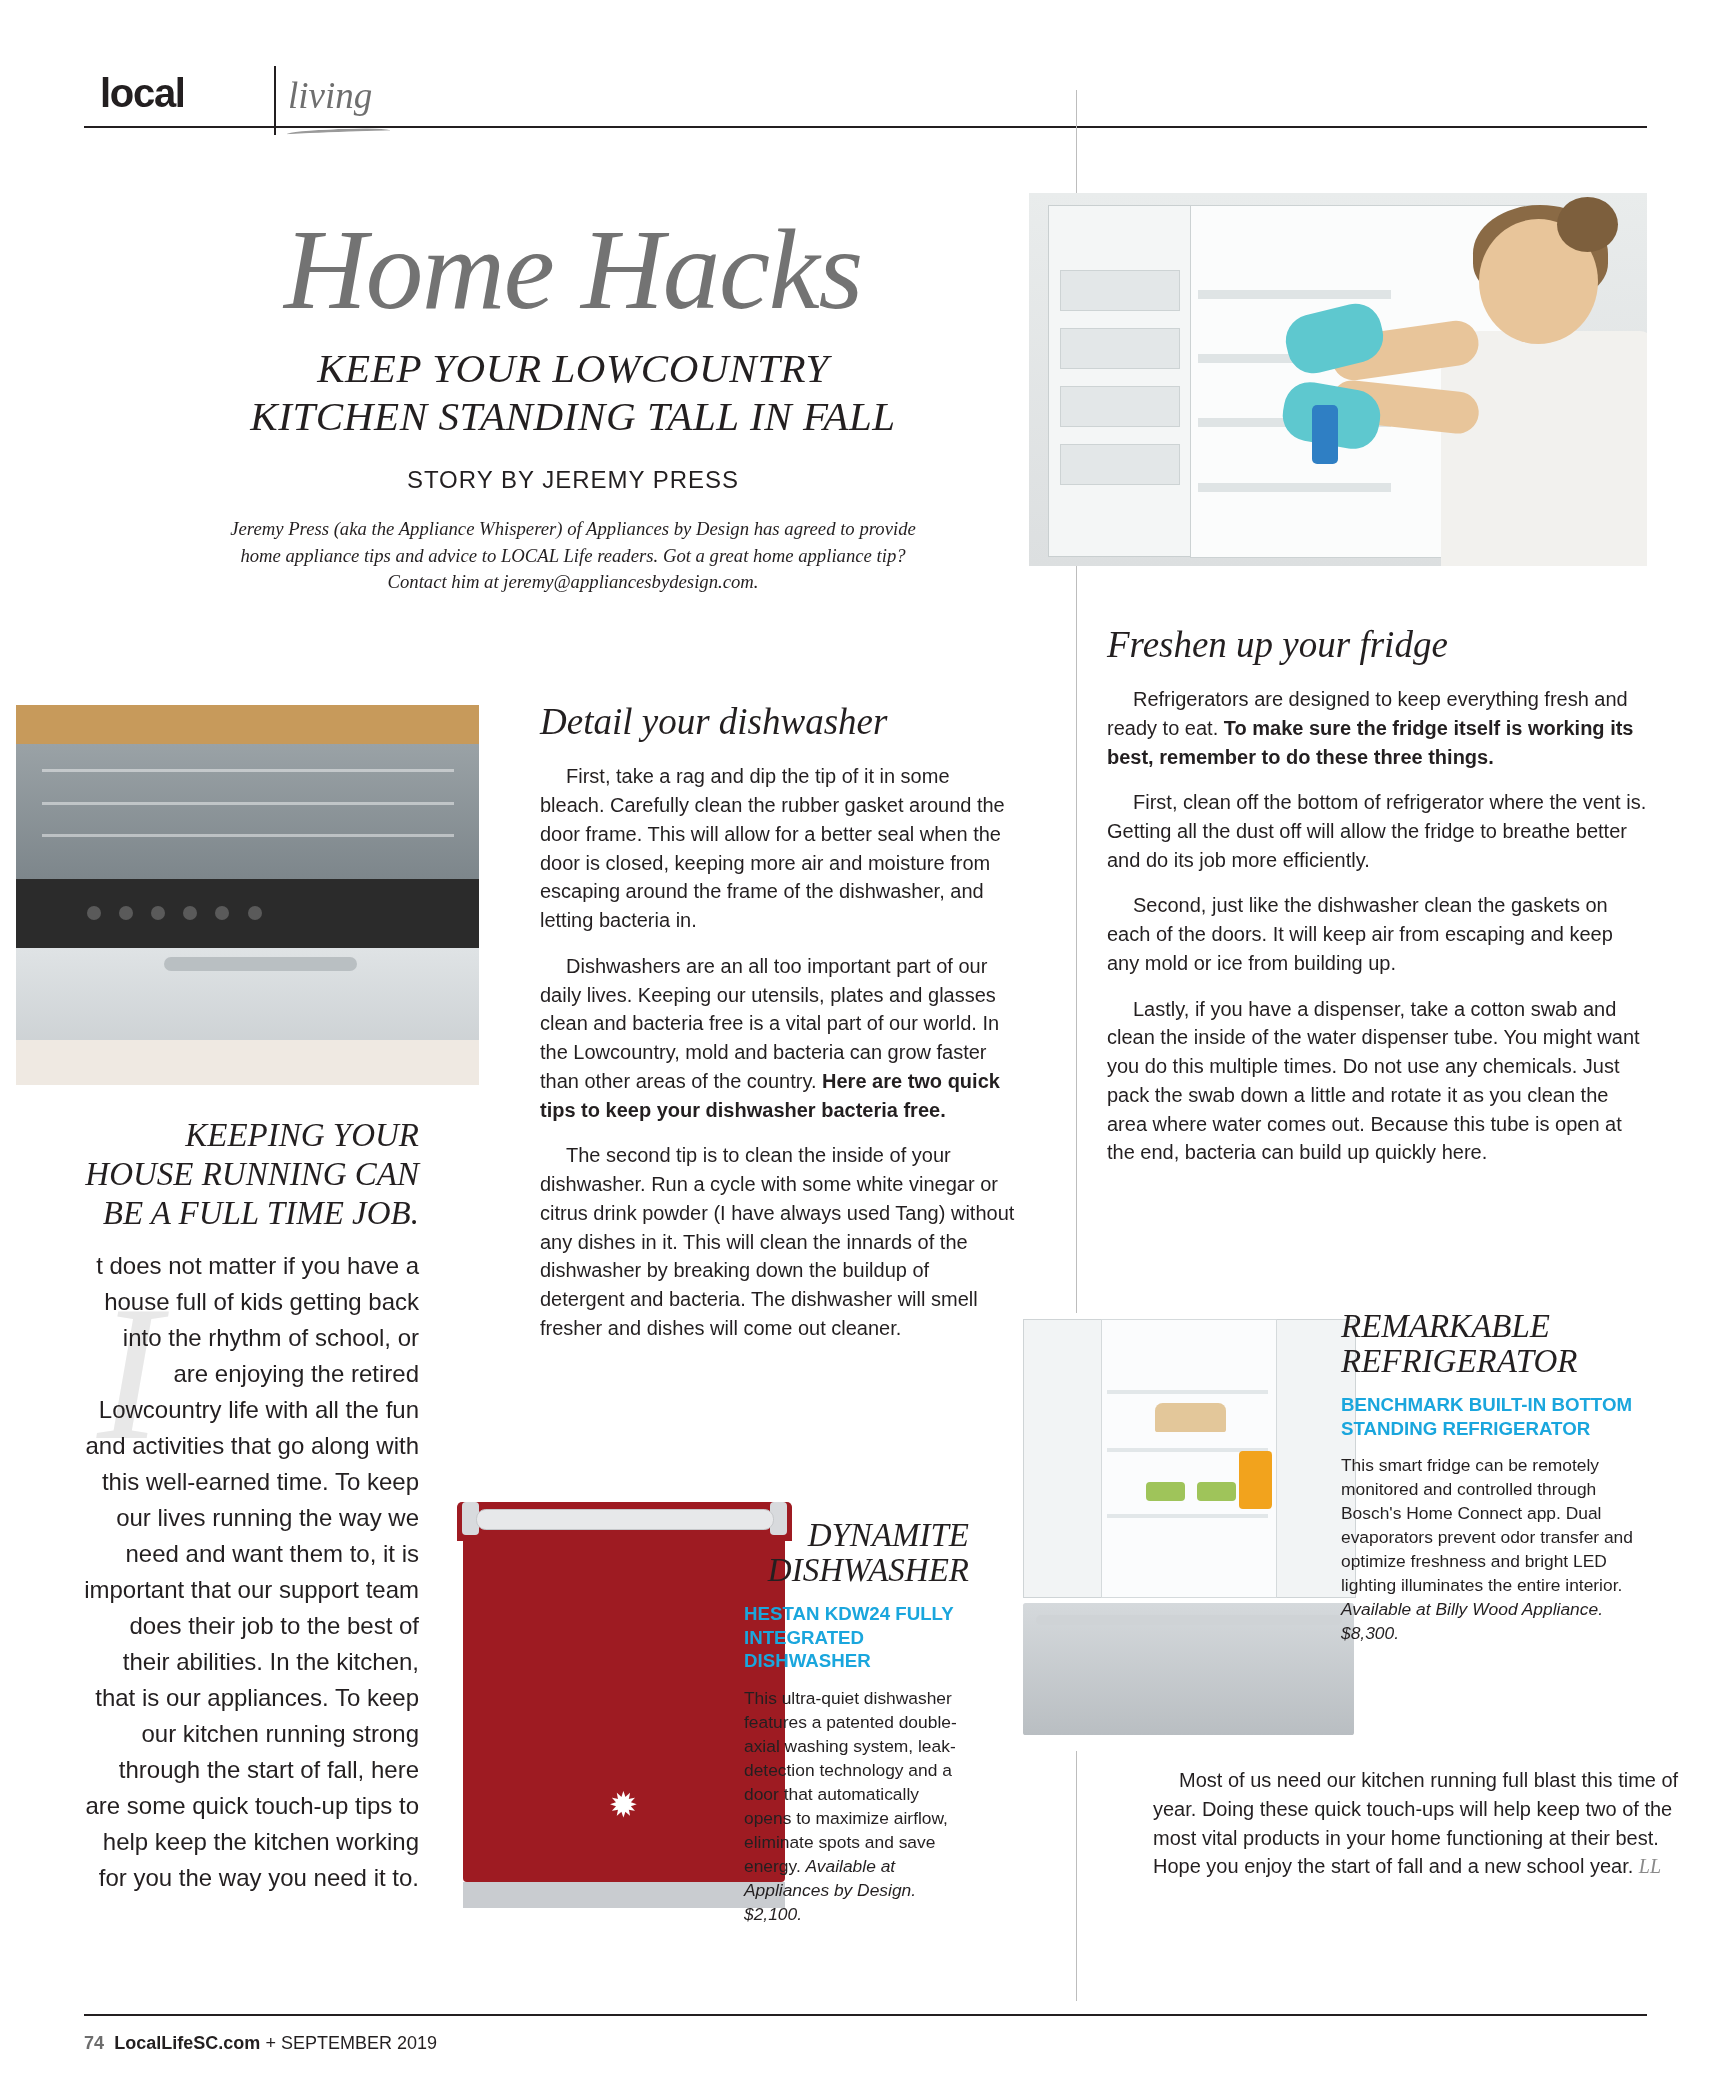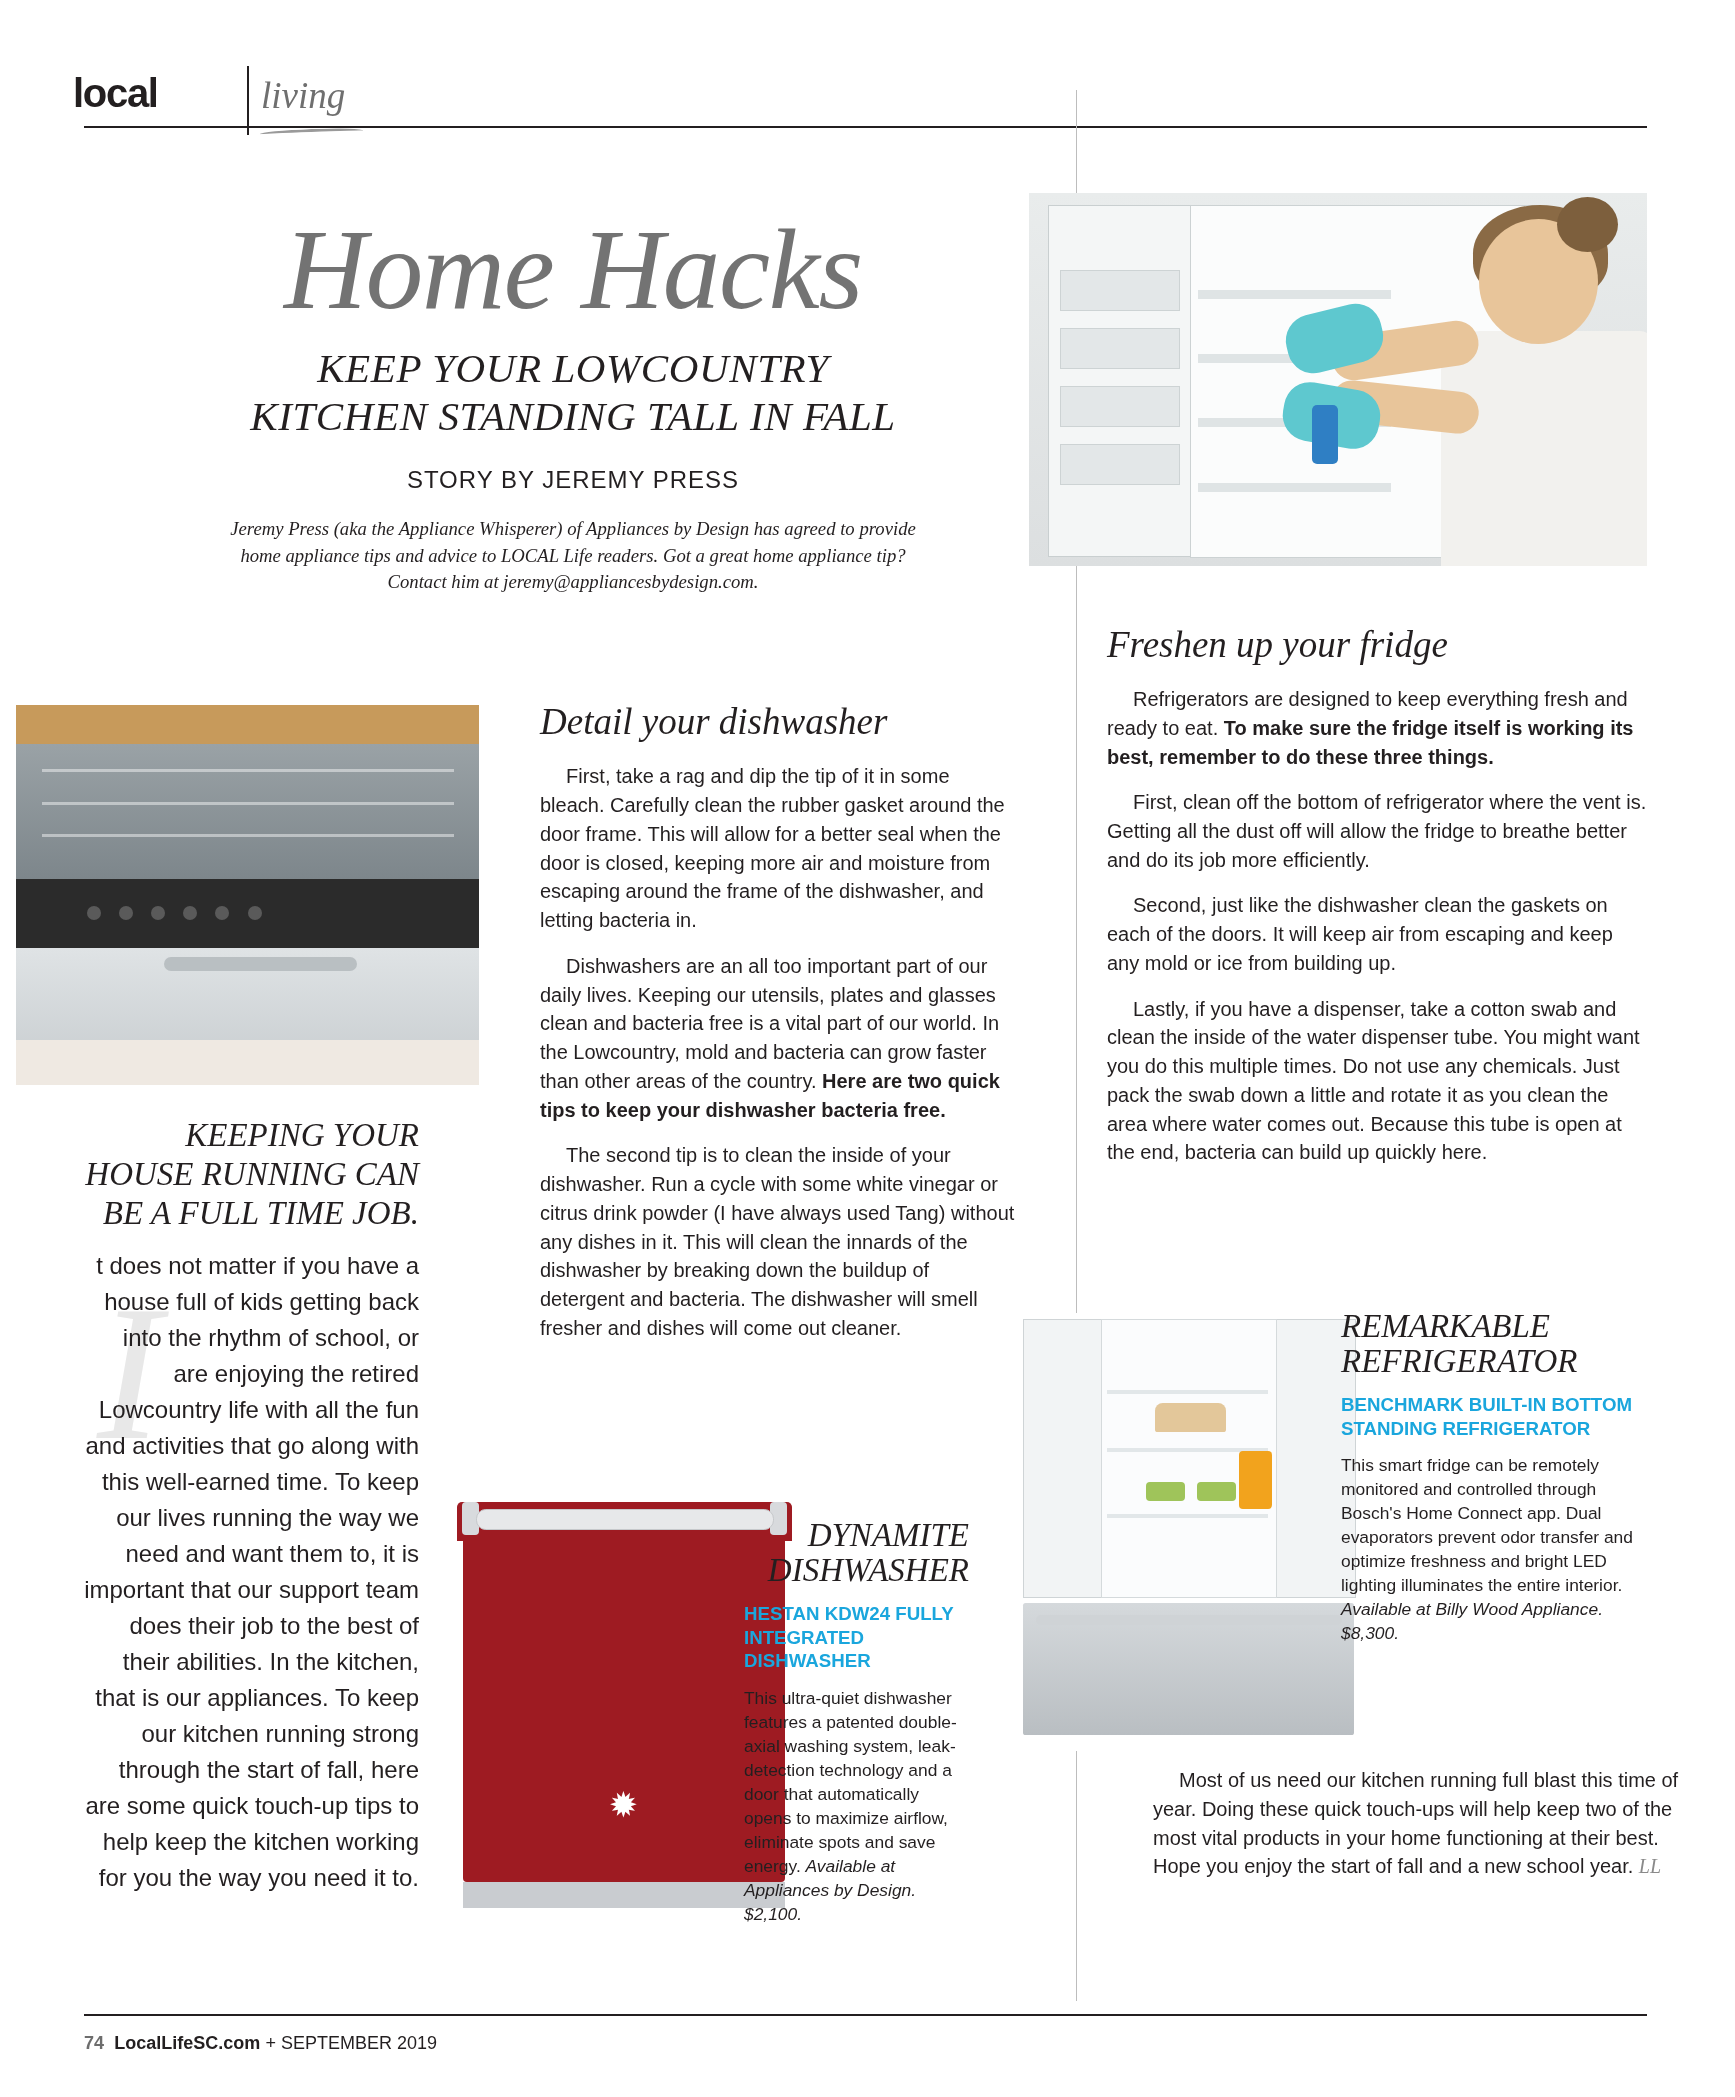--- a/index.html
+++ b/index.html
@@ -8,21 +8,21 @@
     background:#ffffff;
     font-family:"Liberation Sans", sans-serif;
     color:#231f20;
     position:relative;
     overflow:hidden;
   }
   .page { position:absolute; inset:0; }
 
   
   .masthead {
-    position:absolute; left:73px; top:71px; width:1563px; height:58px;
+    position:absolute; left:100px; top:71px; width:1563px; height:58px;
   }
   .logo-local {
     font-family:"Liberation Sans", sans-serif;
     font-weight:bold; font-size:40px; letter-spacing:-1.3px;
     color:#231f20; position:absolute; left:0; top:0;
   }
   .logo-rule {
     position:absolute; left:174px; top:-5.1px; width:1.9px; height:69px;
     background:#231f20;
   }

